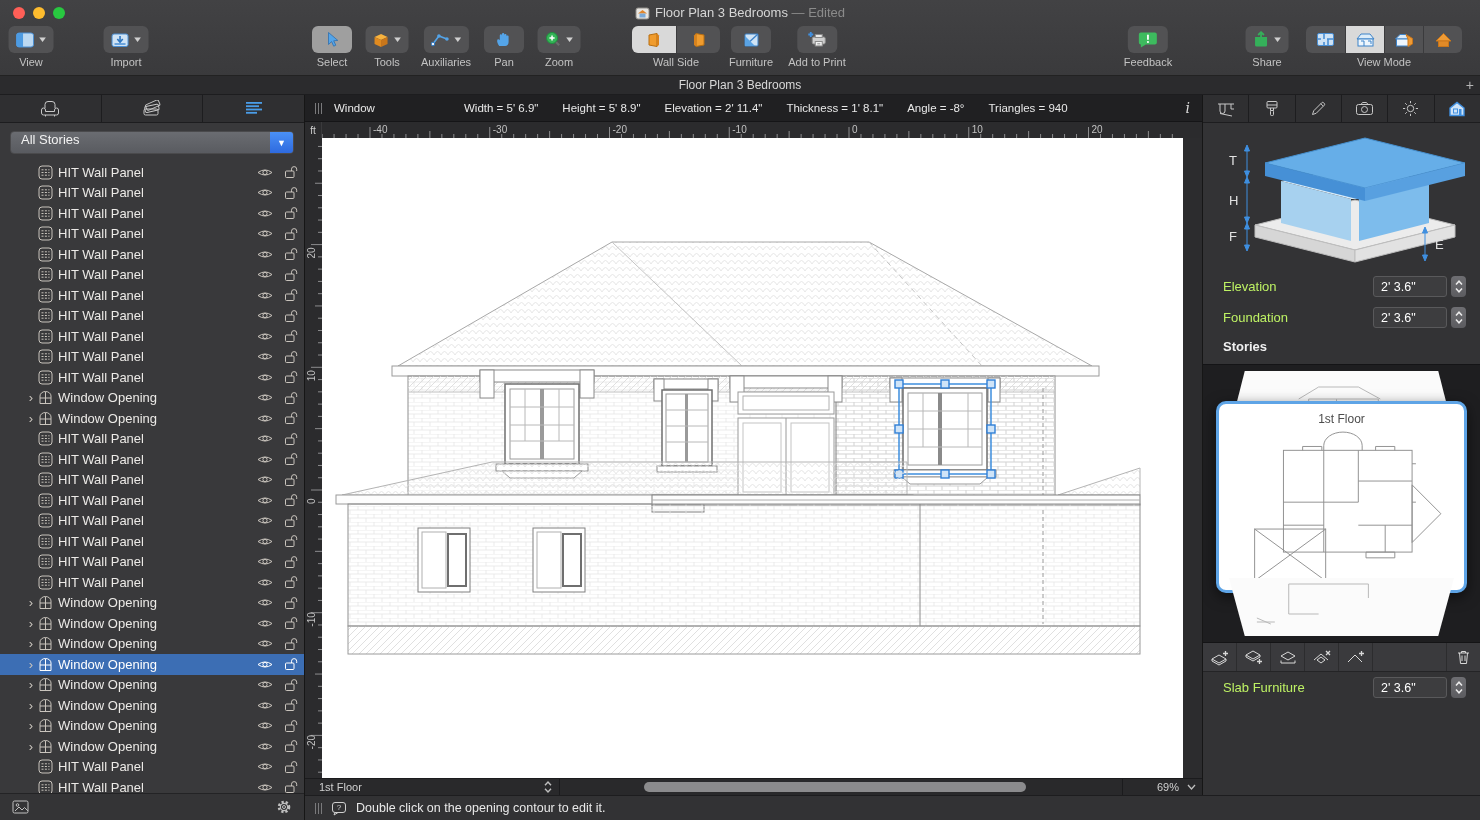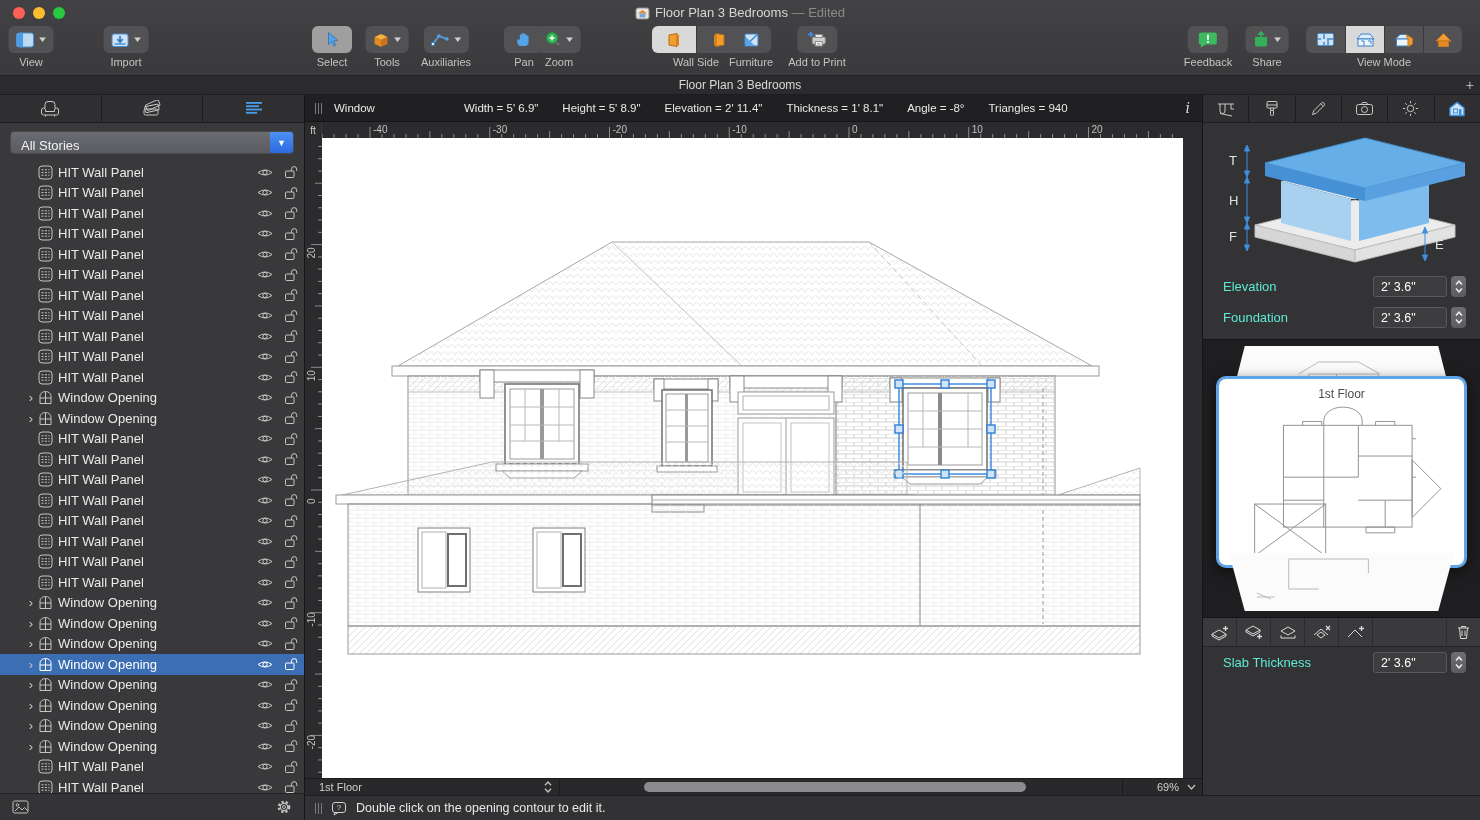--- a/index.html
+++ b/index.html
@@ -36,21 +36,21 @@
   .tab-add { position:absolute; right:6px; top:0; color:#b5b5b5; font-size:14px; line-height:18px; }
 
   
   .sidebar { position:absolute; left:0; top:95px; width:305px; bottom:0; background:#39393b;
              border-right:1px solid #161616; display:flex; flex-direction:column; }
   .side-tabs { height:28px; display:flex; background:#2f2f31; border-bottom:1px solid #1d1d1f; }
   .side-tab { flex:1; display:flex; align-items:center; justify-content:center; border-right:1px solid #1d1d1f; }
   .side-tab:last-child { border-right:none; }
   .filter-row { padding:8px 10px 6px 10px; }
   .dropdown { height:23px; border-radius:4px; background:linear-gradient(#6a6c71,#595b60);
-              border:1px solid #4a4a4c; display:flex; align-items:flex-end; position:relative; }
+              border:1px solid #4a4a4c; display:flex; align-items:flex-start; position:relative; }
   .dropdown .dd-label { flex:1; padding-left:10px; font-size:13px; color:#f2f2f2; }
   .dropdown .dd-btn { width:23px; height:100%; border-radius:0 3px 3px 0;
               background:linear-gradient(#4a90f5,#2e6adf); display:flex; align-items:center; justify-content:center;
               color:#fff; font-size:9px; }
   .list { flex:1; overflow:hidden; padding-top:2px; }
   .row { height:20.5px; display:flex; align-items:center; font-size:13px; color:#eceae7; padding-left:24px; }
   .row .twist { width:14px; color:#c9c4bd; font-size:13px; text-align:center; }
   .row .r-icon { width:17px; display:flex; }
   .row .r-label { flex:1; padding-left:3px; white-space:nowrap; overflow:hidden; }
   .row .r-eye, .row .r-lock { width:26px; display:flex; justify-content:center; }
@@ -93,21 +93,21 @@
 
   
   .rpanel { position:absolute; left:1202px; top:95px; width:278px; bottom:25px; background:#333335;
             border-left:1px solid #161616; display:flex; flex-direction:column; }
   .insp-tabs { height:28px; display:flex; background:#2f2f31; border-bottom:1px solid #1d1d1f; }
   .insp-tab { flex:1; display:flex; align-items:center; justify-content:center; border-right:1px solid #1d1d1f; }
   .insp-tab:last-child { border-right:none; }
   .sec-title { font-size:13px; font-weight:bold; color:#f1f1f1; padding:11px 0 4px 20px; }
   .bldg-diagram { height:148px; display:flex; justify-content:center; }
   .prow { display:flex; align-items:center; padding:5px 14px 5px 20px; }
-  .prow .plabel { flex:1; font-size:13px; color:#5eead4; }
+  .prow .plabel { flex:1; font-size:13px; color:#bef264; }
   .field { width:74px; height:21px; background:#3d3d3f; border:1px solid #59595b; border-radius:3px;
            color:#fff; font-size:12.5px; display:flex; align-items:center; padding-left:7px; }
   .stepper { width:15px; height:21px; margin-left:4px; border-radius:4px; background:linear-gradient(#6e6e72,#5c5c60);
              display:flex; align-items:center; justify-content:center; }
   .stories-area { height:279px; background:#1e1e20; margin-top:6px; position:relative; overflow:hidden; border-top:1px solid #141416; border-bottom:1px solid #141416;}
   .card-top { position:absolute; left:26px; right:26px; top:6px; height:62px; background:#fbfbfb;
               clip-path:polygon(7% 0, 93% 0, 100% 100%, 0 100%); }
   .card-bottom { position:absolute; left:26px; right:26px; bottom:6px; height:58px; background:#fbfbfb;
               clip-path:polygon(0 0, 100% 0, 93% 100%, 7% 100%); }
   .card-main { position:absolute; left:13px; right:13px; top:36px; height:192px; background:#fff;
@@ -193,42 +193,42 @@
             <path d="M2 12 L8 4 L16 7" fill="none" stroke="#54a4e8" stroke-width="1.6"></path>
             <circle cx="2" cy="12" r="1.8" fill="#eaf4fd" stroke="#2d76c0"></circle>
             <circle cx="8" cy="4" r="1.8" fill="#54a4e8"></circle>
             <circle cx="16" cy="7" r="1.8" fill="#54a4e8"></circle>
           </svg>
         <span class="chev">▼</span>
       </div>
       <div class="tb-label">Auxiliaries</div>
     </div>
 
-    <div class="tb-item" style="left:524px">
+    <div class="tb-item" style="left:504px">
       <div class="tb-btn">
         <svg width="18" height="17" viewBox="0 0 18 17">
             <path d="M4.2 15 C2.6 12.6 1.6 10 2.4 8.8 c.6-.9 1.8-.5 2.4.4 V4.6 c0-1.7 2.2-1.7 2.2 0 V3.2 c0-1.7 2.3-1.7 2.3 0 v.9 c0-1.6 2.2-1.6 2.2 0 v1.5 c0-1.4 2.1-1.4 2.1 0 V11 c0 2.6-1.6 4-3.4 4 z" fill="#54a4e8"></path>
           </svg>
       </div>
       <div class="tb-label">Pan</div>
     </div>
 
     <div class="tb-item" style="left:559px">
       <div class="tb-btn">
         <svg width="17" height="17" viewBox="0 0 17 17">
             <circle cx="7.5" cy="7" r="5.5" fill="#35b558" stroke="#1f8f3e"></circle>
             <path d="M7.5 4.4 v5.2 M4.9 7 h5.2" stroke="#fff" stroke-width="1.5"></path>
             <path d="M11.6 11.2 l3 3" stroke="#6b6b6d" stroke-width="2.2"></path>
           </svg>
         <span class="chev">▼</span>
       </div>
       <div class="tb-label">Zoom</div>
     </div>
 
-    <div class="tb-item" style="left:696px">
+    <div class="tb-item" style="left:676px">
       <div class="seg">
         <div class="cell on">
           <svg width="16" height="16" viewBox="0 0 16 16">
               <polygon points="3,3 11,1.5 11,14.5 3,13" fill="#f09c2e" stroke="#b76f12"></polygon>
               <polygon points="11,1.5 13,3.5 13,13 11,14.5" fill="#d9821c"></polygon>
             </svg>
         </div>
         <div class="cell">
           <svg width="16" height="16" viewBox="0 0 16 16">
               <polygon points="5,1.5 13,3 13,13 5,14.5" fill="#f09c2e" stroke="#b76f12"></polygon>
@@ -256,21 +256,21 @@
             <rect x="5" y="6" width="13" height="7" rx="1.5" fill="#cfcfcf" stroke="#8a8a8a"></rect>
             <rect x="8" y="3.5" width="7" height="3" fill="#e9e9e9" stroke="#8a8a8a"></rect>
             <rect x="8" y="10.5" width="7" height="4.5" fill="#f2f2f2" stroke="#8a8a8a"></rect>
             <path d="M10 12.5 h3 M10 14 h3" stroke="#9a9a9a" stroke-width="0.8"></path>
             <path d="M3.5 1 v5 M1 3.5 h5" stroke="#3f8fe0" stroke-width="1.8"></path>
           </svg>
       </div>
       <div class="tb-label">Add to Print</div>
     </div>
 
-    <div class="tb-item" style="left:1208px">
+    <div class="tb-item" style="left:1148px">
       <div class="tb-btn">
         <svg width="20" height="17" viewBox="0 0 20 17">
             <path d="M3 1.5 h14 a2 2 0 0 1 2 2 v8 a2 2 0 0 1-2 2 H8 l-5 3 v-3 a2 2 0 0 1-2-2 v-8 a2 2 0 0 1 2-2 z" fill="#3dba5e"></path>
             <rect x="9.2" y="3.6" width="1.8" height="5.4" rx="0.9" fill="#fff"></rect>
             <circle cx="10.1" cy="11" r="1.1" fill="#fff"></circle>
           </svg>
       </div>
       <div class="tb-label">Feedback</div>
     </div>
 
@@ -1571,20 +1571,21 @@
     <div class="prow">
       <span class="plabel">Foundation</span>
       <span class="field">2' 3.6"</span>
       <span class="stepper">
           <svg width="10" height="15" viewBox="0 0 10 15">
             <path d="M2 5.5 L5 2.2 L8 5.5 M2 9.5 L5 12.8 L8 9.5" fill="none" stroke="#ececec" stroke-width="1.5"></path>
           </svg>
         </span>
     </div>
 
+    <div class="sec-title" style="padding-top:6px">Stories</div>
 
     <div class="stories-area">
       <div class="card-top">
         <svg width="100%" height="100%" viewBox="0 0 226 62" preserveAspectRatio="none" fill="none" stroke="#b9b9b9">
             <path d="M70 28 l20 -12 h40 l22 12"></path>
             <path d="M80 28 h70 v22 h-70 z"></path>
             <path d="M108 28 v22 M80 40 h28"></path>
           </svg>
       </div>
       <div class="card-main">
@@ -1645,21 +1646,21 @@
       <div class="st-btn trash">
         <svg width="15" height="16" viewBox="0 0 15 16" fill="none" stroke="#d8d8d8">
             <path d="M2 4 h11 M5.5 4 V2.5 h4 V4"></path>
             <path d="M3.5 4 l1 10.5 h6 l1-10.5"></path>
             <path d="M6 6.5 v5.5 M9 6.5 v5.5"></path>
           </svg>
       </div>
     </div>
 
     <div class="prow">
-      <span class="plabel">Slab Thickness</span>
+      <span class="plabel">Slab Furniture</span>
       <span class="field">2' 3.6"</span>
       <span class="stepper">
           <svg width="10" height="15" viewBox="0 0 10 15">
             <path d="M2 5.5 L5 2.2 L8 5.5 M2 9.5 L5 12.8 L8 9.5" fill="none" stroke="#ececec" stroke-width="1.5"></path>
           </svg>
         </span>
     </div>
   </div>
 </div>
 

